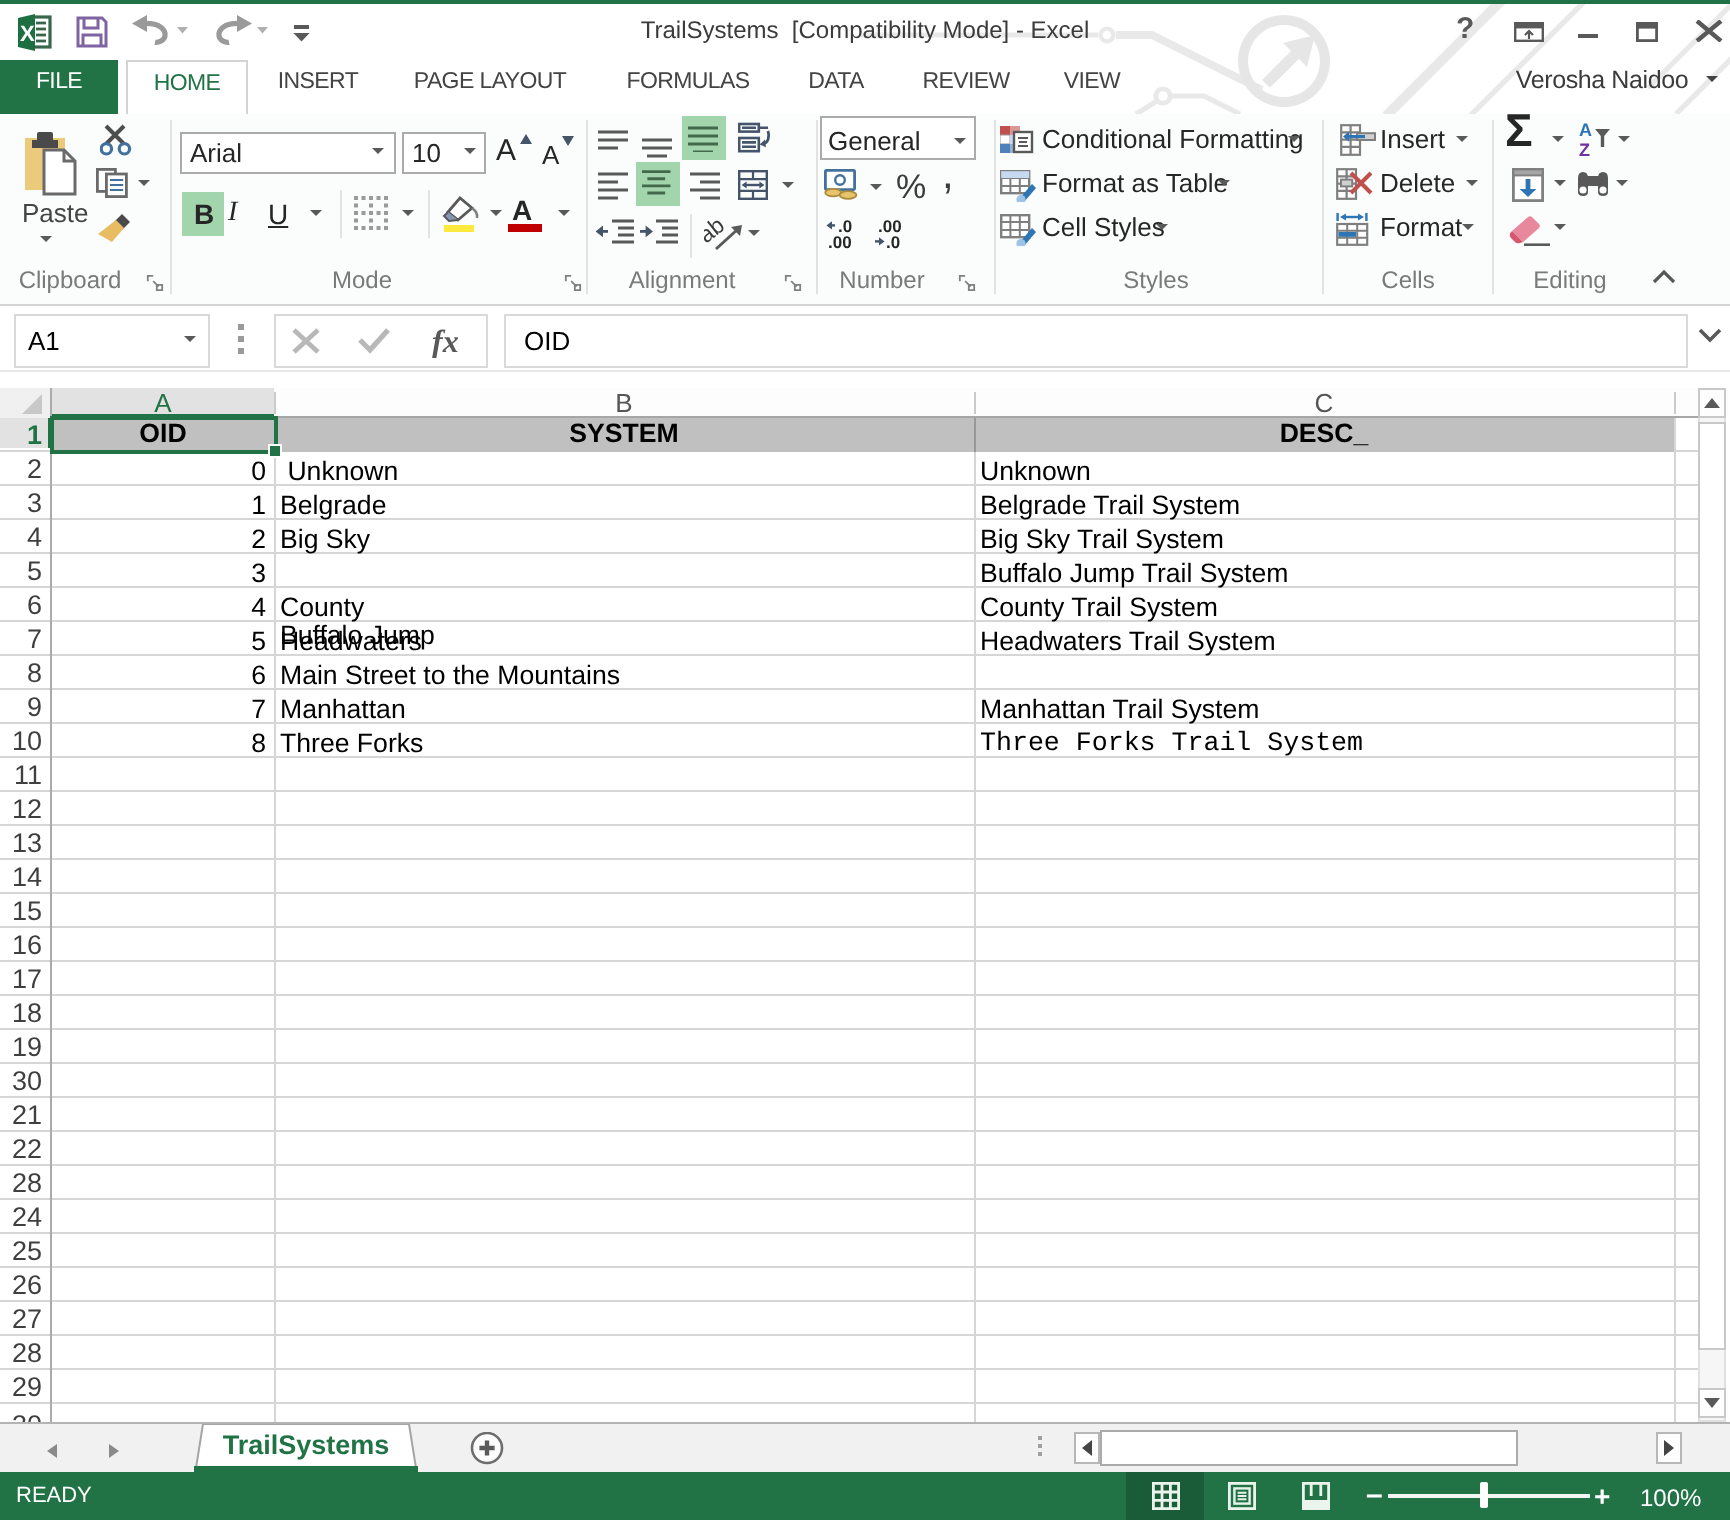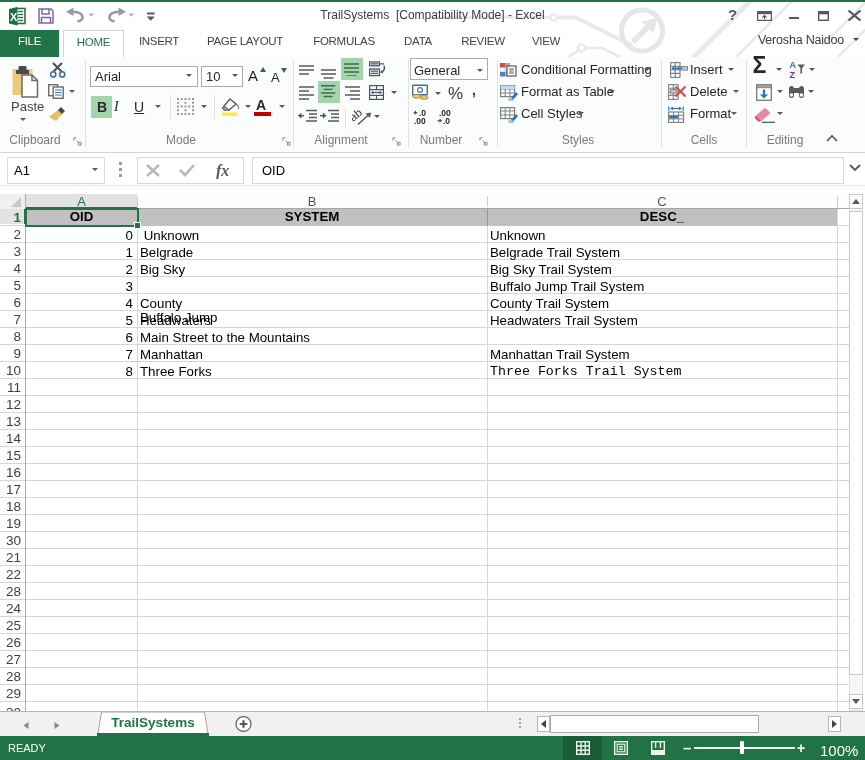--- a/index.html
+++ b/index.html
@@ -602,15 +602,15 @@
     </svg>
     <svg class="abs" style="left:651px;top:5px" width="14" height="14" viewBox="0 0 14 14">
       <rect x="0.7" y="0.7" width="12.6" height="12.6" fill="none" stroke="#eaf3ec" stroke-width="1.4"></rect>
       <path d="M4.6 0.7 V7 M9.4 0.7 V7" stroke="#eaf3ec" stroke-width="1.4"></path>
       <rect x="0.7" y="9" width="12.6" height="4.3" fill="#eaf3ec"></rect>
     </svg>
     <div class="abs" style="left:683px;top:3px;font-size:15px;font-weight:bold;">–</div>
     <div class="abs" style="left:694px;top:11.2px;width:101px;height:1.5px;background:#f2f7f3;"></div>
     <div class="abs" style="left:739.5px;top:5px;width:4.5px;height:13px;background:#fff;border-radius:1px;"></div>
     <div class="abs" style="left:797px;top:4px;font-size:14px;font-weight:bold;">+</div>
-    <div class="abs" style="left:820px;top:6px;font-size:15px;">100%</div>
+    <div class="abs" style="left:820px;top:6px;font-size:12px;">100%</div>
   </div>
 </div>
 
 </body></html>

